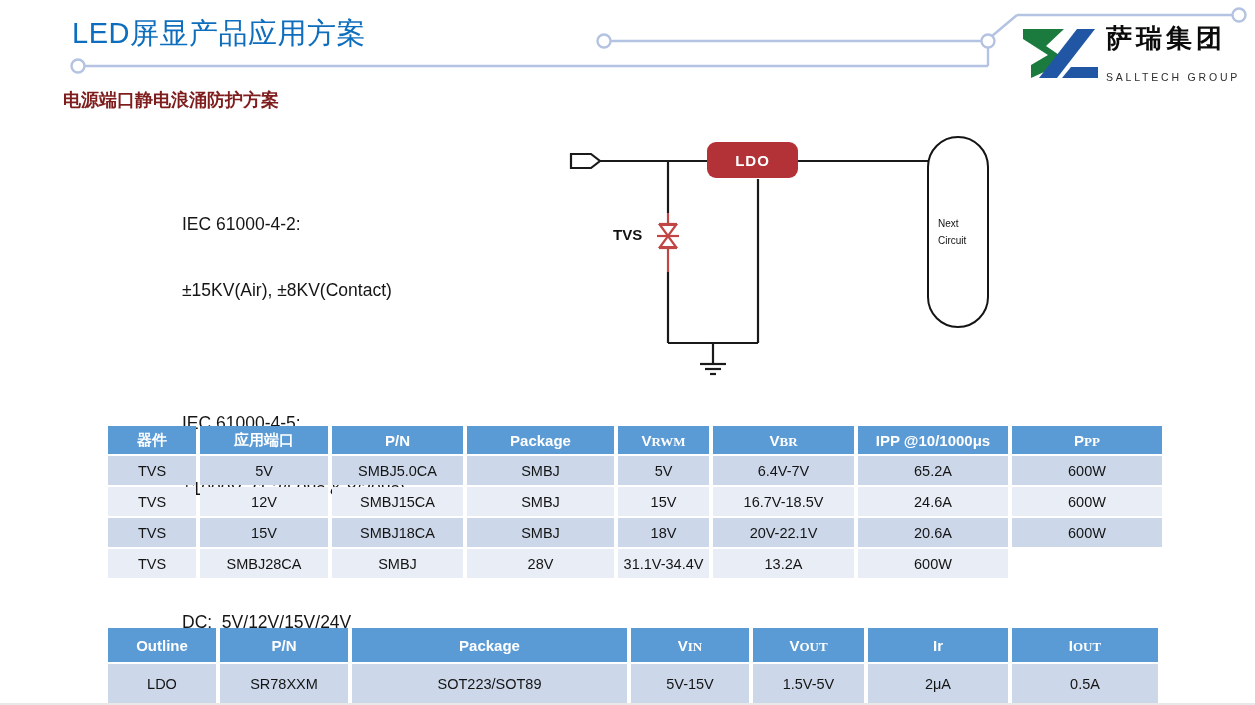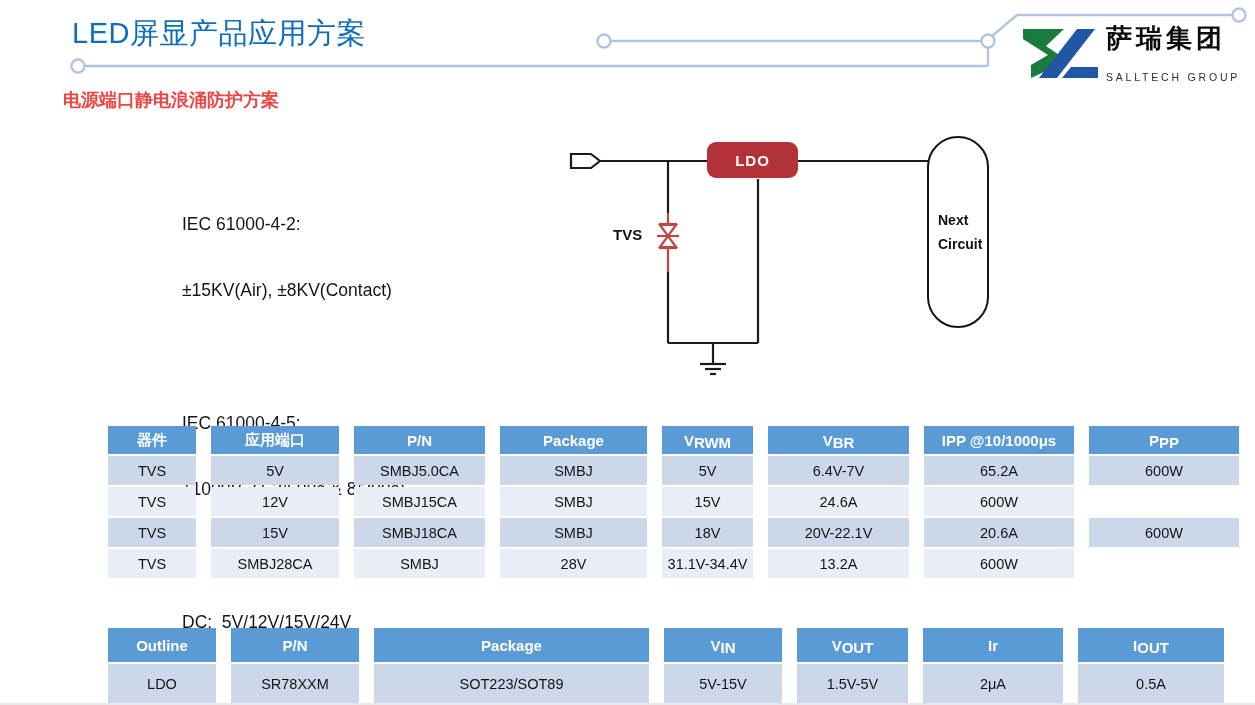--- a/index.html
+++ b/index.html
@@ -25,21 +25,21 @@
   .trace{position:absolute;left:0;top:0;pointer-events:none;}
   .trace line, .trace polyline{stroke:var(--trace);stroke-width:2.4;fill:none;}
   .trace circle{stroke:var(--trace);stroke-width:2.4;fill:#ffffff;}
 
   .title{
     position:absolute;left:72px;top:14px;
     font-size:29px;font-weight:normal;color:var(--title-blue);letter-spacing:0.5px;
   }
   .subtitle{
     position:absolute;left:63px;top:88px;
-    font-size:18px;font-weight:bold;color:#ef4444;
+    font-size:18px;font-weight:bold;color:#7f1d1d;
   }
   .logo{position:absolute;left:1018px;top:20px;display:flex;align-items:center;gap:8px;}
   .logo-text{padding-top:4px;}
   .logo-cn{font-size:26px;font-weight:bold;color:#0b0b0b;letter-spacing:4px;line-height:1.15;}
   .logo-en{font-size:10.5px;color:#2d2d2d;letter-spacing:2.8px;margin-top:17px;}
 
   .specs{position:absolute;left:175px;top:170px;font-size:17.5px;color:#151515;white-space:pre-wrap;margin-left:7px;}
   .specs p{margin:0;line-height:24px;}
   .specs .gap{height:25px;}
 
@@ -53,39 +53,39 @@
     background:var(--ldo-red);border-radius:9px;color:#ffffff;font-weight:bold;
     font-size:15px;letter-spacing:1px;display:flex;align-items:center;justify-content:center;
   }
   .tvs-label{position:absolute;left:613px;top:226px;font-size:15px;font-weight:bold;color:#111;}
   .next-circuit{
     position:absolute;left:927px;top:136px;width:62px;height:192px;
     border:2.5px solid #141414;border-radius:31px;background:#ffffff;
   }
   .next-circuit span{
     position:absolute;left:9px;top:50%;transform:translateY(-50%);
-    font-size:14px;font-weight:bold;color:#111;line-height:24px;white-space:pre-line;
+    font-size:10px;font-weight:normal;color:#111;line-height:17px;white-space:pre-line;
   }
 
   .table{position:absolute;left:108px;width:1040px;display:flex;flex-direction:column;gap:2px;}
   .table1{top:426px;}
   .table2{top:628px;}
-  .t-row{display:grid;gap:15px;}
+  .t-row{display:grid;gap:4px;}
   .table1 .t-row{grid-template-columns:88px 128px 131px 147px 91px 141px 150px 150px;}
   .table2 .t-row{grid-template-columns:108px 128px 275px 118px 111px 140px 146px;}
   .cell{
     display:flex;align-items:center;justify-content:center;
     font-size:14.5px;color:#141414;
   }
   .table1 .t-head .cell{height:28px;}
   .table1 .t-body-cell{height:29px;}
   .table2 .t-head .cell{height:34px;}
   .table2 .t-body-cell{height:40px;}
   .hcell{background:var(--header-bg);color:#ffffff;font-weight:bold;font-size:15px;}
-  .hcell sub{font-size:15px;font-weight:bold;transform:translateY(2px);}
+  .hcell sub{font-size:13px;font-weight:bold;transform:translateY(2px);font-family:Liberation Serif, serif;}
   .band-a .cell{background:var(--band-a);}
   .band-b .cell{background:var(--band-b);}
 </style>
 </head>
 <body>
 
 <div class="slide">
 
   <svg class="trace" width="1255" height="95" viewBox="0 0 1255 95">
     <line x1="85" y1="66" x2="988" y2="66"></line>
@@ -190,20 +190,21 @@
         <div class="cell t-body-cell">6.4V-7V</div>
         <div class="cell t-body-cell">65.2A</div>
         <div class="cell t-body-cell">600W</div>
       </div>
       <div class="t-row band-b">
         <div class="cell t-body-cell">TVS</div>
         <div class="cell t-body-cell">12V</div>
         <div class="cell t-body-cell">SMBJ15CA</div>
         <div class="cell t-body-cell">SMBJ</div>
         <div class="cell t-body-cell">15V</div>
+        <div class="cell t-body-cell">16.7V-18.5V</div>
         <div class="cell t-body-cell">24.6A</div>
         <div class="cell t-body-cell">600W</div>
       </div>
       <div class="t-row band-a">
         <div class="cell t-body-cell">TVS</div>
         <div class="cell t-body-cell">15V</div>
         <div class="cell t-body-cell">SMBJ18CA</div>
         <div class="cell t-body-cell">SMBJ</div>
         <div class="cell t-body-cell">18V</div>
         <div class="cell t-body-cell">20V-22.1V</div>

